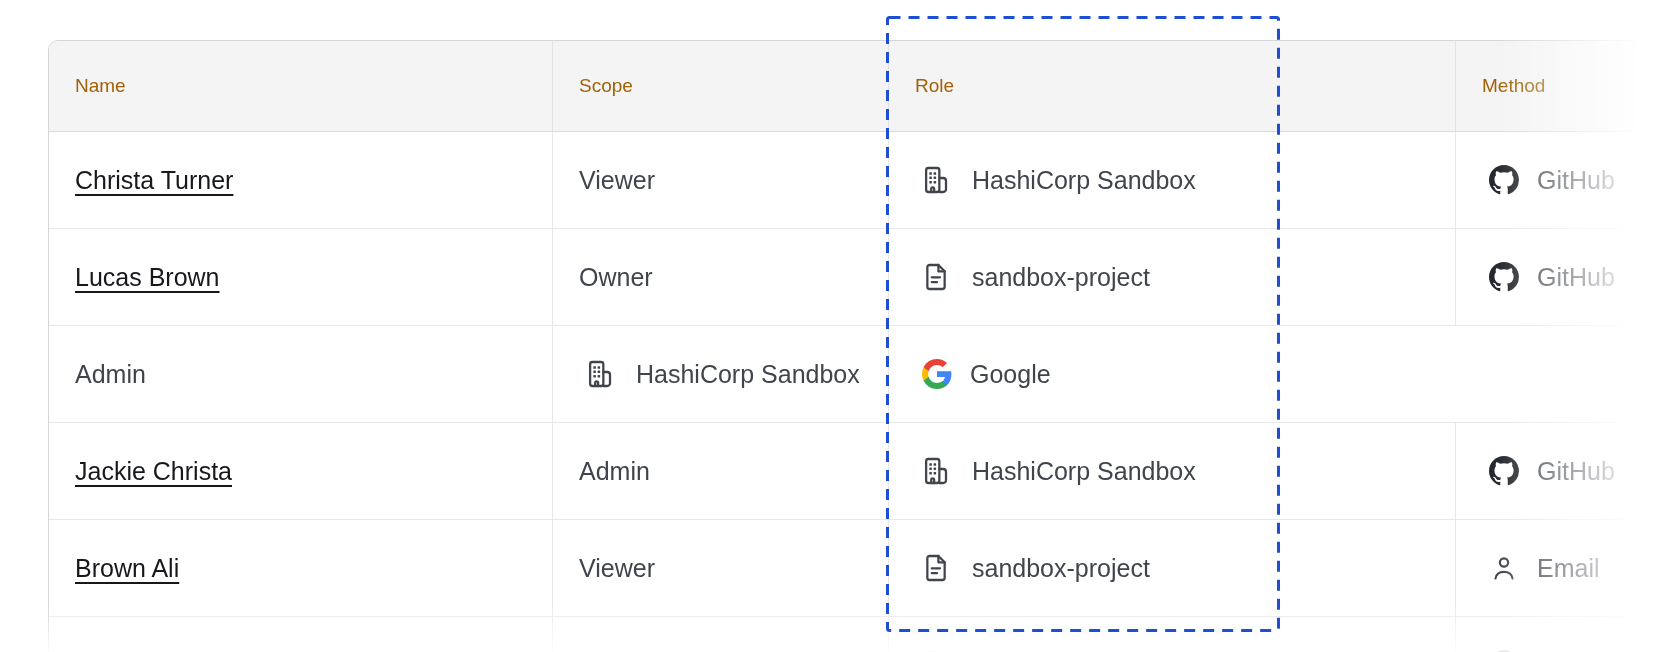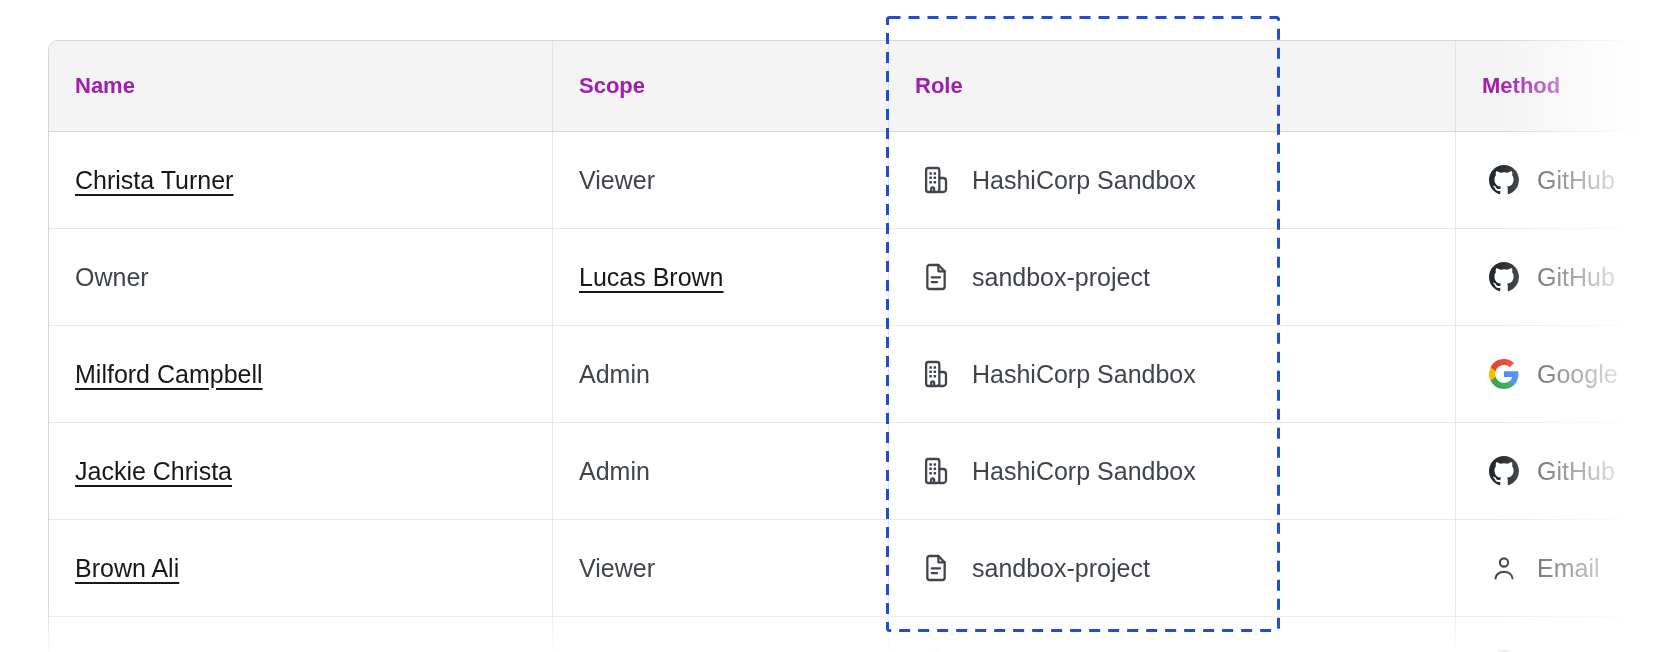--- a/index.html
+++ b/index.html
@@ -26,22 +26,22 @@
     display: grid;
     grid-template-columns: 504px 336px 567px 1fr;
     height: 90px;
     background: #f4f4f5;
     border-bottom: 1px solid #dadade;
     border-radius: 9px 9px 0 0;
   }
   .th {
     display: flex; align-items: center;
     padding: 0 26px;
-    font-size: 22px; font-weight: 700;
-    color: #a21caf;
+    font-size: 19px; font-weight: 400;
+    color: #a16207;
     border-right: 1px solid #e2e2e6;
   }
   .th:last-child { border-right: none; }
 
   .tr {
     display: grid;
     grid-template-columns: 504px 336px 567px 1fr;
     height: 96px;
     background: #fff;
     border-bottom: 1px solid #e8e8eb;
@@ -161,43 +161,40 @@
       <div class="td td-method">
         <svg class="icon icon-round">
             <use href="#sym-github"></use>
           </svg>
         <span>GitHub</span>
       </div>
     </div>
 
     <div class="tr">
       <div class="td">
+        <a class="name-link">Lucas Brown</a>
+      </div>
+      <div class="td">
         <span>Owner</span>
       </div>
-      <div class="td">
-        <a class="name-link">Lucas Brown</a>
-      </div>
       <div class="td td-scope">
         <svg class="icon">
             <use href="#sym-project"></use>
           </svg>
         <span>sandbox-project</span>
       </div>
       <div class="td td-method">
         <svg class="icon icon-round">
             <use href="#sym-github"></use>
           </svg>
         <span>GitHub</span>
       </div>
     </div>
 
     <div class="tr">
-      <div class="td">
-        <a class="name-link">Milford Campbell</a>
-      </div>
       <div class="td">
         <span>Admin</span>
       </div>
       <div class="td td-scope">
         <svg class="icon">
             <use href="#sym-org"></use>
           </svg>
         <span>HashiCorp Sandbox</span>
       </div>
       <div class="td td-method">

